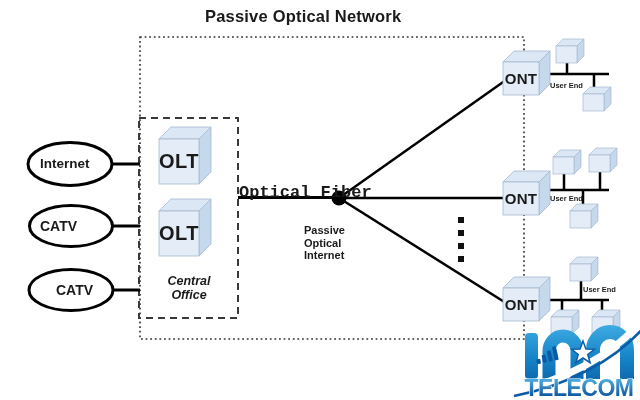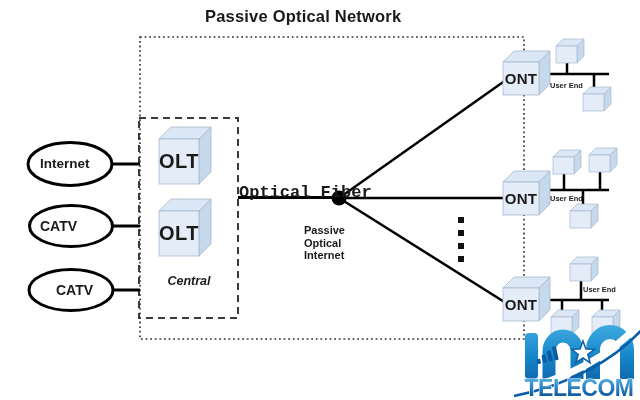--- a/index.html
+++ b/index.html
@@ -178,20 +178,21 @@
 
   <div class="lbl src-label" id="src-0">Internet</div>
   <div class="lbl src-label" id="src-1">CATV</div>
   <div class="lbl src-label" id="src-2">CATV</div>
 
   <div class="lbl olt-label" id="olt-0">OLT</div>
   <div class="lbl olt-label" id="olt-1">OLT</div>
 
   <div class="lbl" id="central-office">
     <span>Central</span>
+    <span>Office</span>
   </div>
 
   <div class="lbl" id="fiber-label">Optical Fiber</div>
 
   <div class="lbl" id="splitter-label">
     <span>Passive</span>
     <span>Optical</span>
     <span>Internet</span>
   </div>
 

